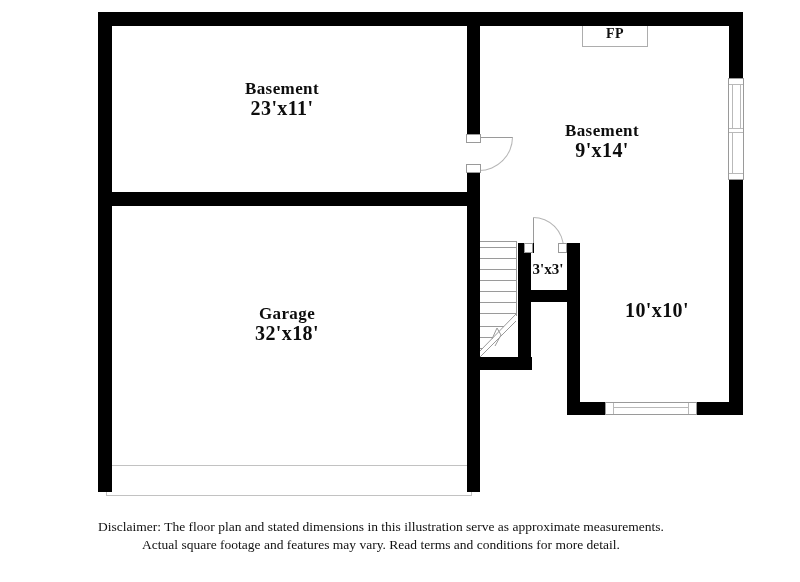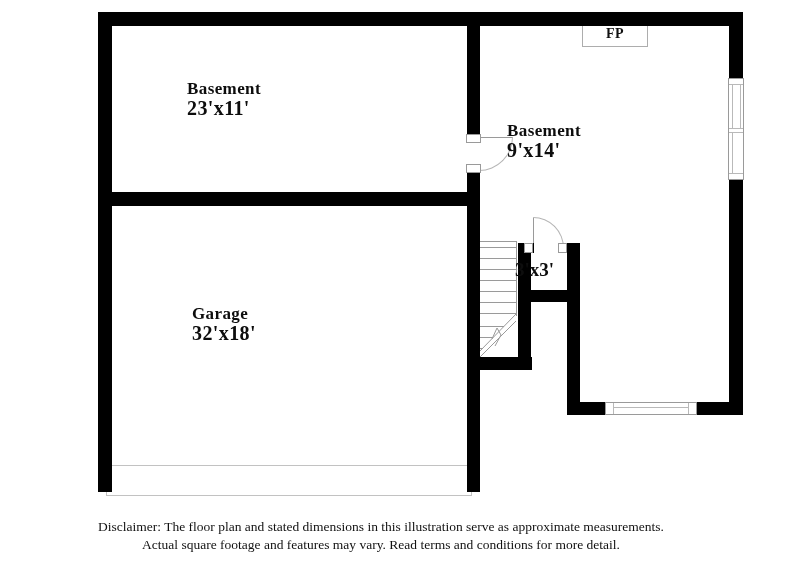--- a/index.html
+++ b/index.html
@@ -13,24 +13,24 @@
   .fp-box{position:absolute;background:#fff;border:1px solid #adadad;box-sizing:border-box;z-index:1;
           display:flex;justify-content:center;align-items:flex-end;padding-bottom:4px;
           font-weight:bold;font-size:14px;color:#111;letter-spacing:0.5px;}
   .arc-dr{position:absolute;box-sizing:border-box;z-index:3;
           border-top:1px solid #9a9a9a;border-right:1px solid #b5b5b5;border-bottom:1px solid #b5b5b5;
           border-bottom-right-radius:100% 100%;}
   .arc-ur{position:absolute;box-sizing:border-box;z-index:3;
           border-left:1px solid #9a9a9a;border-top:1px solid #b5b5b5;border-right:1px solid #b5b5b5;
           border-top-right-radius:100% 100%;}
   .stairs{position:absolute;z-index:2;}
-  .room-label{position:absolute;text-align:left;color:#0d0d0d;font-weight:bold;z-index:10;}
+  .room-label{position:absolute;text-align:center;color:#0d0d0d;font-weight:bold;z-index:10;}
   .room-name{font-size:17px;line-height:20px;letter-spacing:0.4px;}
   .room-dims{font-size:20px;line-height:19px;letter-spacing:0.4px;}
-  .small-label{font-size:19px;line-height:17px;}
+  .small-label{font-size:15px;line-height:17px;}
   .disclaimer{position:absolute;left:0;top:518px;width:724px;text-align:center;
               color:#111;font-size:13.5px;line-height:17.5px;z-index:10;}
 </style>
 </head>
 <body>
 
 <div class="plan">
 
   <div class="garage-door" style="left:87px;top:465px;width:366px;height:31px;"></div>
   <div class="fp-box" style="left:563px;top:19px;width:66px;height:28px;">
@@ -107,19 +107,22 @@
     <div class="room-name">Basement</div>
     <div class="room-dims">9'x14'</div>
   </div>
   <div class="room-label" style="left:173px;top:304px;width:190px;">
     <div class="room-name">Garage</div>
     <div class="room-dims">32'x18'</div>
   </div>
   <div class="room-label small-label" style="left:496px;top:261px;width:66px;">
     <div>3'x3'</div>
   </div>
+  <div class="room-label" style="left:574px;top:301px;width:128px;">
+    <div class="room-dims">10'x10'</div>
+  </div>
 
   <div class="disclaimer">
     <div>Disclaimer: The floor plan and stated dimensions in this illustration serve as approximate measurements.</div>
     <div>Actual square footage and features may vary. Read terms and conditions for more detail.</div>
   </div>
 
 </div>
 
 </body></html>

